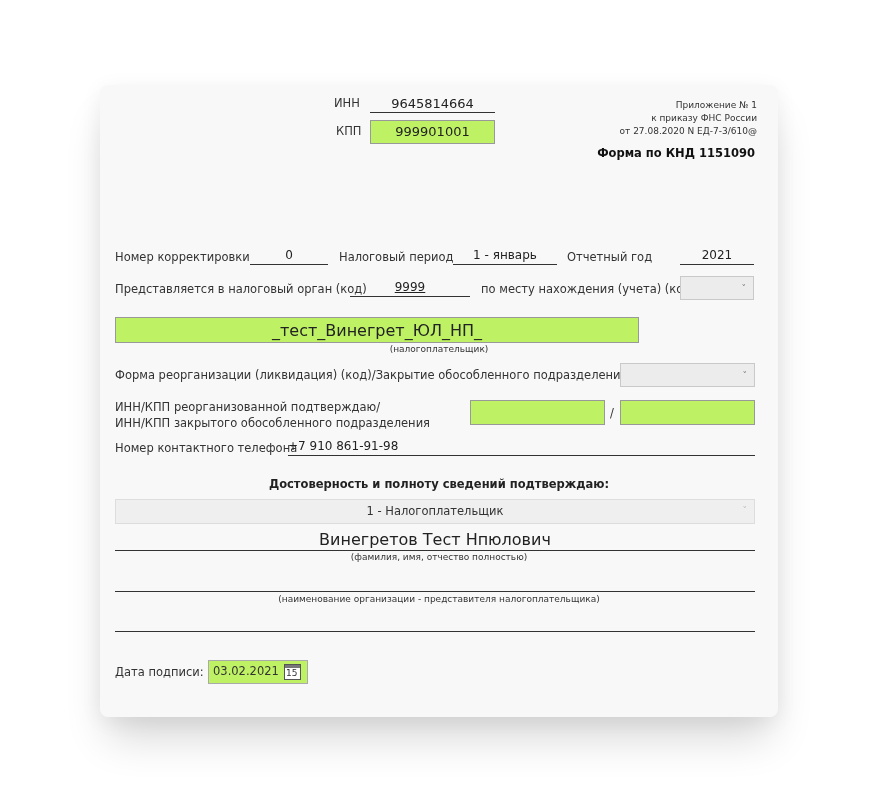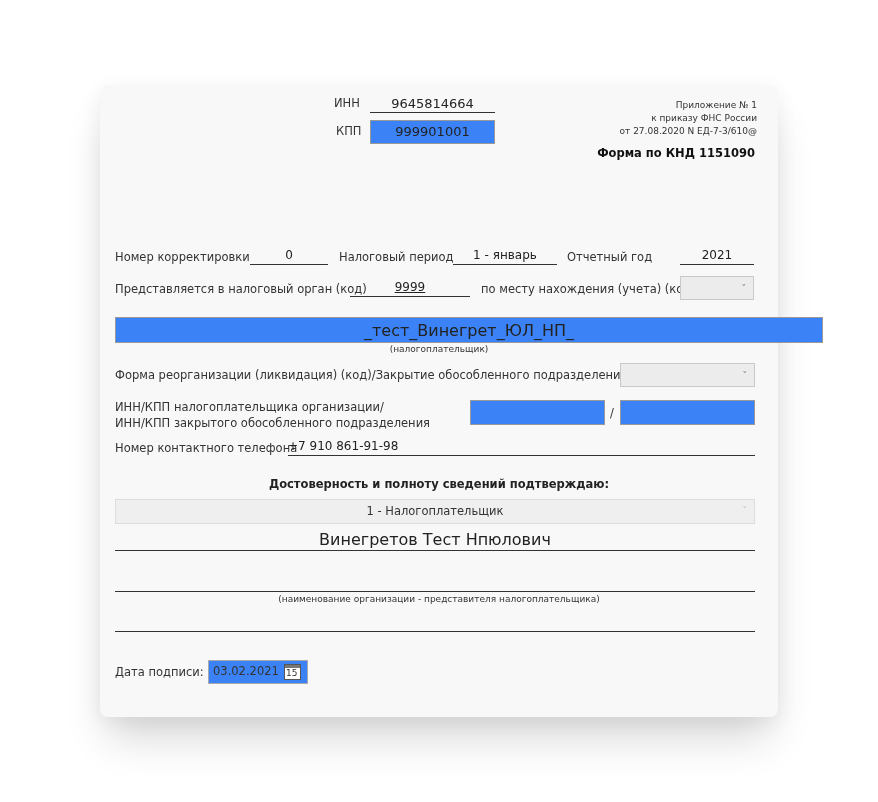--- a/index.html
+++ b/index.html
@@ -9,21 +9,21 @@
   }
   .card {
     position: absolute; left: 100px; top: 85px; width: 678px; height: 632px;
     background: #f8f8f8; border-radius: 8px;
     box-shadow: 0 28px 40px -8px rgba(0,0,0,0.16), 0 4px 22px rgba(0,0,0,0.06);
   }
   .abs { position: absolute; }
   .lbl { font-size: 11.5px; color: #333; white-space: nowrap; }
   .small { font-size: 9px; color: #333; white-space: nowrap; }
   .uline { border-bottom: 1px solid #333; text-align: center; font-size: 12px; color: #222; height: 17px; line-height: 17px; }
-  .box { border: 1px solid #999; background: #3b82f6; box-sizing: border-box; }
+  .box { border: 1px solid #999; background: #bef264; box-sizing: border-box; }
   .combo { border: 1px solid #c9c9c9; background: #ececec; box-sizing: border-box; }
   .chev { position: absolute; right: 7px; top: 50%; transform: translateY(-55%); font-size: 9px; color: #777; }
   .title { font-weight: bold; font-size: 16.5px; color: #111; text-align: center; line-height: 24px; }
   .center { text-align: center; }
 </style>
 </head>
 <body>
 
 <div class="card">
 
@@ -48,47 +48,48 @@
   <div class="abs uline" style="left:580px; top:162px; width:74px;">2021</div>
 
   <div class="abs lbl" style="left:15px; top:197px;">Представляется в налоговый орган (код)</div>
   <div class="abs uline" style="left:250px; top:194px; width:120px;text-decoration:underline;">9999</div>
   <div class="abs lbl" style="left:381px; top:197px;">по месту нахождения (учета) (код)</div>
   <div class="abs combo" style="left:580px; top:191px; width:74px; height:24px;">
     <span></span>
     <span class="chev">˅</span>
   </div>
 
-  <div class="abs box center" style="left:15px; top:232px; width:708px; height:26px; line-height:25px; font-size:16px; color:#222;">_тест_Винегрет_ЮЛ_НП_</div>
+  <div class="abs box center" style="left:15px; top:232px; width:524px; height:26px; line-height:25px; font-size:16px; color:#222;">_тест_Винегрет_ЮЛ_НП_</div>
   <div class="abs small center" style="left:0; width:678px; top:259px;">(налогоплательщик)</div>
 
   <div class="abs lbl" style="left:15px; top:283px;">Форма реорганизации (ликвидация) (код)/Закрытие обособленного подразделения (код</div>
   <div class="abs combo" style="left:520px; top:278px; width:135px; height:24px;">
     <span></span>
     <span class="chev">˅</span>
   </div>
 
   <div class="abs lbl" style="left:15px; top:314px; line-height:16px;">
-    <div>ИНН/КПП налогоплательщика организации/</div>
+    <div>ИНН/КПП реорганизованной подтверждаю/</div>
     <div>ИНН/КПП закрытого обособленного подразделения</div>
   </div>
   <div class="abs box" style="left:370px; top:315px; width:135px; height:25px;"></div>
   <div class="abs lbl" style="left:510px; top:321px;">/</div>
   <div class="abs box" style="left:520px; top:315px; width:135px; height:25px;"></div>
 
   <div class="abs lbl" style="left:15px; top:356px;">Номер контактного телефона</div>
   <div class="abs" style="left:188px; top:353px; width:467px; height:17px; border-bottom:1px solid #333; font-size:12px; line-height:17px; color:#222;">+7 910 861-91-98</div>
 
   <div class="abs center" style="left:0; width:678px; top:392px; font-size:11.5px; font-weight:bold; color:#222;">Достоверность и полноту сведений подтверждаю:</div>
   <div class="abs combo center" style="left:15px; top:414px; width:640px; height:25px; line-height:23px; font-size:11.5px; color:#333; background:#efefef; border-color:#ddd;">
     <span>1 - Налогоплательщик</span>
     <span class="chev" style="color:#bbb;">˅</span>
   </div>
 
   <div class="abs center" style="left:15px; width:640px; top:444px; height:21px; line-height:22px; font-size:16px; color:#222; border-bottom:1px solid #333;">Винегретов Тест Нпюлович</div>
+  <div class="abs small center" style="left:0; width:678px; top:467px;">(фамилия, имя, отчество полностью)</div>
 
   <div class="abs" style="left:15px; width:640px; top:488px; height:18px; border-bottom:1px solid #333;"></div>
   <div class="abs small center" style="left:0; width:678px; top:509px;">(наименование организации - представителя налогоплательщика)</div>
 
   <div class="abs" style="left:15px; width:640px; top:528px; height:18px; border-bottom:1px solid #333;"></div>
 
   <div class="abs lbl" style="left:15px; top:580px;">Дата подписи:</div>
   <div class="abs box" style="left:108px; top:575px; width:100px; height:24px; border-color:#aaa;">
     <span class="abs" style="left:4px; top:3px; font-size:11.5px; color:#333;">03.02.2021</span>
     <span class="abs" style="left:75px; top:3px; width:17px; height:16px; border:1px solid #555; box-sizing:border-box; background:#fff;">

